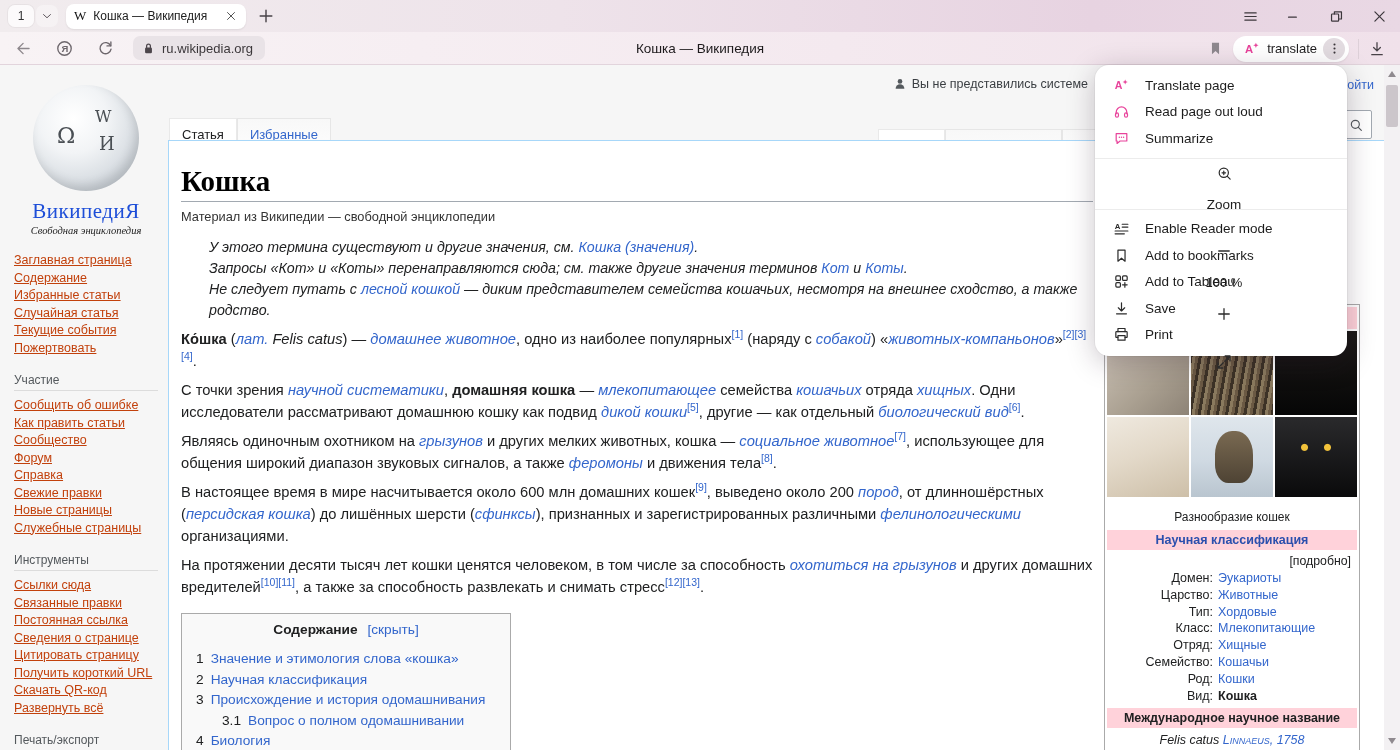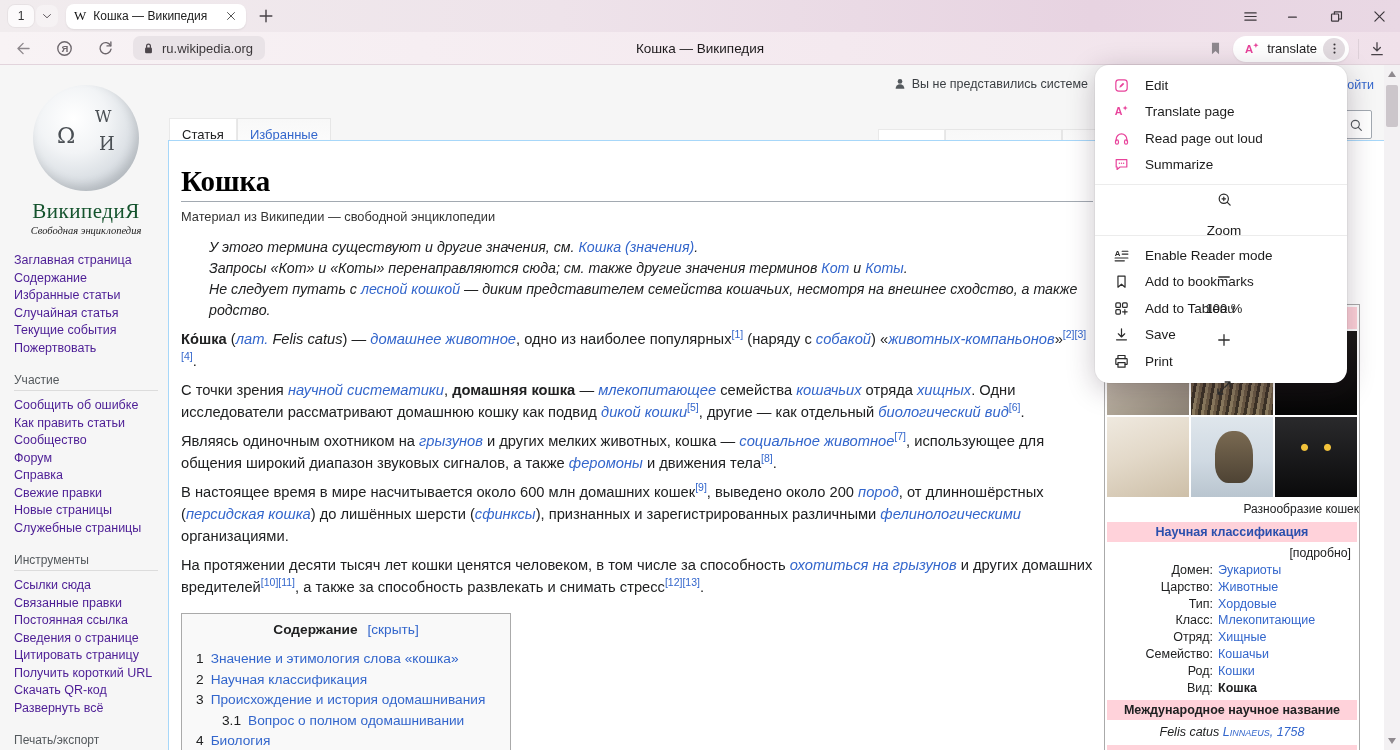--- a/index.html
+++ b/index.html
@@ -69,24 +69,24 @@
   .wsearch .ic { position:absolute; right:7px; top:6px; width:16px; height:16px; color:#54595d; }
 
   .sidebar { position:absolute; left:0; top:0; width:168px; bottom:0; padding:18px 10px 0 14px; }
   .globe { width:106px; height:106px; margin:2px auto 8px; border-radius:50%;
     background:radial-gradient(circle at 38% 32%,#ffffff 0%,#f2f4f6 35%,#d9dee3 65%,#b6bfc8 100%);
     box-shadow:inset -4px -6px 10px rgba(0,0,0,.12); position:relative; font-family:"DejaVu Serif",serif; color:#4a4f54; }
   .globe span { position:absolute; }
   .globe .g0 { left:24px; top:38px; font-size:22px; }
   .globe .g1 { left:62px; top:22px; font-size:16px; }
   .globe .g2 { left:66px; top:48px; font-size:18px; }
-  .wordmark { text-align:center; font-family:"Liberation Serif",serif; font-size:21px; color:#14532d; letter-spacing:.5px; }
+  .wordmark { text-align:center; font-family:"Liberation Serif",serif; font-size:21px; color:#1d4ed8; letter-spacing:.5px; }
   .tagline { text-align:center; font-family:"Liberation Serif",serif; font-style:italic; font-size:10.5px; color:#222; margin-top:1px; }
   .sb-list { margin-top:16px; }
-  .sb-link { font-size:12.5px; color:#4c1d95; line-height:17.5px; cursor:pointer; }
+  .sb-link { font-size:12.5px; color:#c2410c; line-height:17.5px; cursor:pointer;text-decoration:underline; }
   .sb-header { font-size:12px; color:#54595d; margin:16px 0 6px; padding-bottom:3px; border-bottom:1px solid #dcdcdc; }
 
   .content { position:absolute; left:168px; top:75px; right:0; bottom:-40px; background:#fff;
     border-left:1px solid #a7d7f9; border-top:1px solid #a7d7f9; padding:24px 0 0 12px; }
   .h1 { font-family:"Liberation Serif",serif; font-size:29px; color:#000; line-height:32px;
     padding-bottom:4px; border-bottom:1px solid #a2a9b1; width:912px; }
   .sitesub { font-size:12.8px; color:#333; margin-top:7px; }
   .hatnotes { margin:13px 0 6px 28px; font-style:italic; font-size:14.2px; color:#202122; line-height:21px; width:890px; }
   .article { width:912px; font-size:14.7px; color:#202122; }
   .article p { line-height:22px; margin-top:7px; }
@@ -111,21 +111,21 @@
   .ph-gray { background:linear-gradient(135deg,#cfc6ba,#a99f90 60%,#8d8376); }
   .ph-fur { background:repeating-linear-gradient(100deg,#6b5a44 0 3px,#3c3226 3px 6px,#8a7a5e 6px 9px); }
   .ph-dark { background:linear-gradient(180deg,#1c1a18,#060606); }
   .ph-white { background:linear-gradient(160deg,#efe9df 0%,#e3d9c9 45%,#cdbfa8 100%); }
   .ph-snow { background:linear-gradient(180deg,#dfe6ec 0%,#cfd9e2 55%,#b9c5cf 100%); position:relative; overflow:hidden; }
   .ph-snow:before { content:""; position:absolute; left:24px; top:14px; width:38px; height:52px; border-radius:45% 45% 35% 35%;
     background:linear-gradient(180deg,#7a6a52,#4e4334); }
   .ph-black { background:radial-gradient(circle at 36% 38%,#f2c23a 0 3px,transparent 4px),
               radial-gradient(circle at 64% 38%,#f2c23a 0 3px,transparent 4px),
               linear-gradient(180deg,#2a2a2c,#0a0a0b); }
-  .ib-caption { text-align:right; padding:5px 0 6px; font-size:12px; }
+  .ib-caption { text-align:center; padding:13px 0 6px; font-size:12px; }
   .ib-pink { background:#ffd2da; text-align:center; font-weight:bold; padding:3px 0; margin:0 2px; }
   .ib-pink.blue { color:#2b4fad; }
   .ib-details { text-align:right; padding:4px 8px 2px; font-size:12.3px; }
   .taxrow { display:grid; grid-template-columns:108px 1fr; column-gap:5px; line-height:16.8px; }
   .taxrow .lab { text-align:right; }
   .ib-sci { text-align:center; padding:5px 0 6px; }
 
   
   .menu { position:absolute; left:1095px; top:65px; width:252px; background:#fff; border-radius:14px;
     box-shadow:0 6px 28px rgba(40,20,40,.25), 0 0 0 1px rgba(0,0,0,.04); z-index:60; padding:7px 0 8px; }
@@ -443,29 +443,20 @@
     <div class="vscroll">
       <div class="varrow va-up"></div>
       <div class="vthumb"></div>
       <div class="varrow va-down"></div>
     </div>
   </div>
 
   <div class="menu">
     <div id="menu-top">
         <div class="mi pink">
-          <span class="ic" data-icon="edit-icon">
-            <svg viewBox="0 0 24 24" fill="none" stroke="currentColor" stroke-width="1.7" stroke-linecap="round" stroke-linejoin="round">
-              <rect x="4" y="4" width="16" height="16" rx="4"></rect>
-              <path d="M9 15l.8-2.6 4.3-4.3 1.8 1.8-4.3 4.3L9 15z" fill="currentColor" stroke="none"></path>
-            </svg>
-          </span>
-          <span>Edit</span>
-        </div>
-        <div class="mi pink">
           <span class="ic" data-icon="translate-icon">
             <svg viewBox="0 0 24 24" fill="none" stroke="currentColor" stroke-width="1.7" stroke-linecap="round" stroke-linejoin="round">
               <text x="2.5" y="17.5" font-size="15" font-weight="bold" fill="currentColor" stroke="none" font-family="Liberation Sans,sans-serif">A</text>
               <path d="M17.2 3.5l1 2.6 2.6 1-2.6 1-1 2.6-1-2.6-2.6-1 2.6-1z" fill="currentColor" stroke="none"></path>
             </svg>
           </span>
           <span>Translate page</span>
         </div>
         <div class="mi pink">
           <span class="ic" data-icon="read-aloud-icon">

